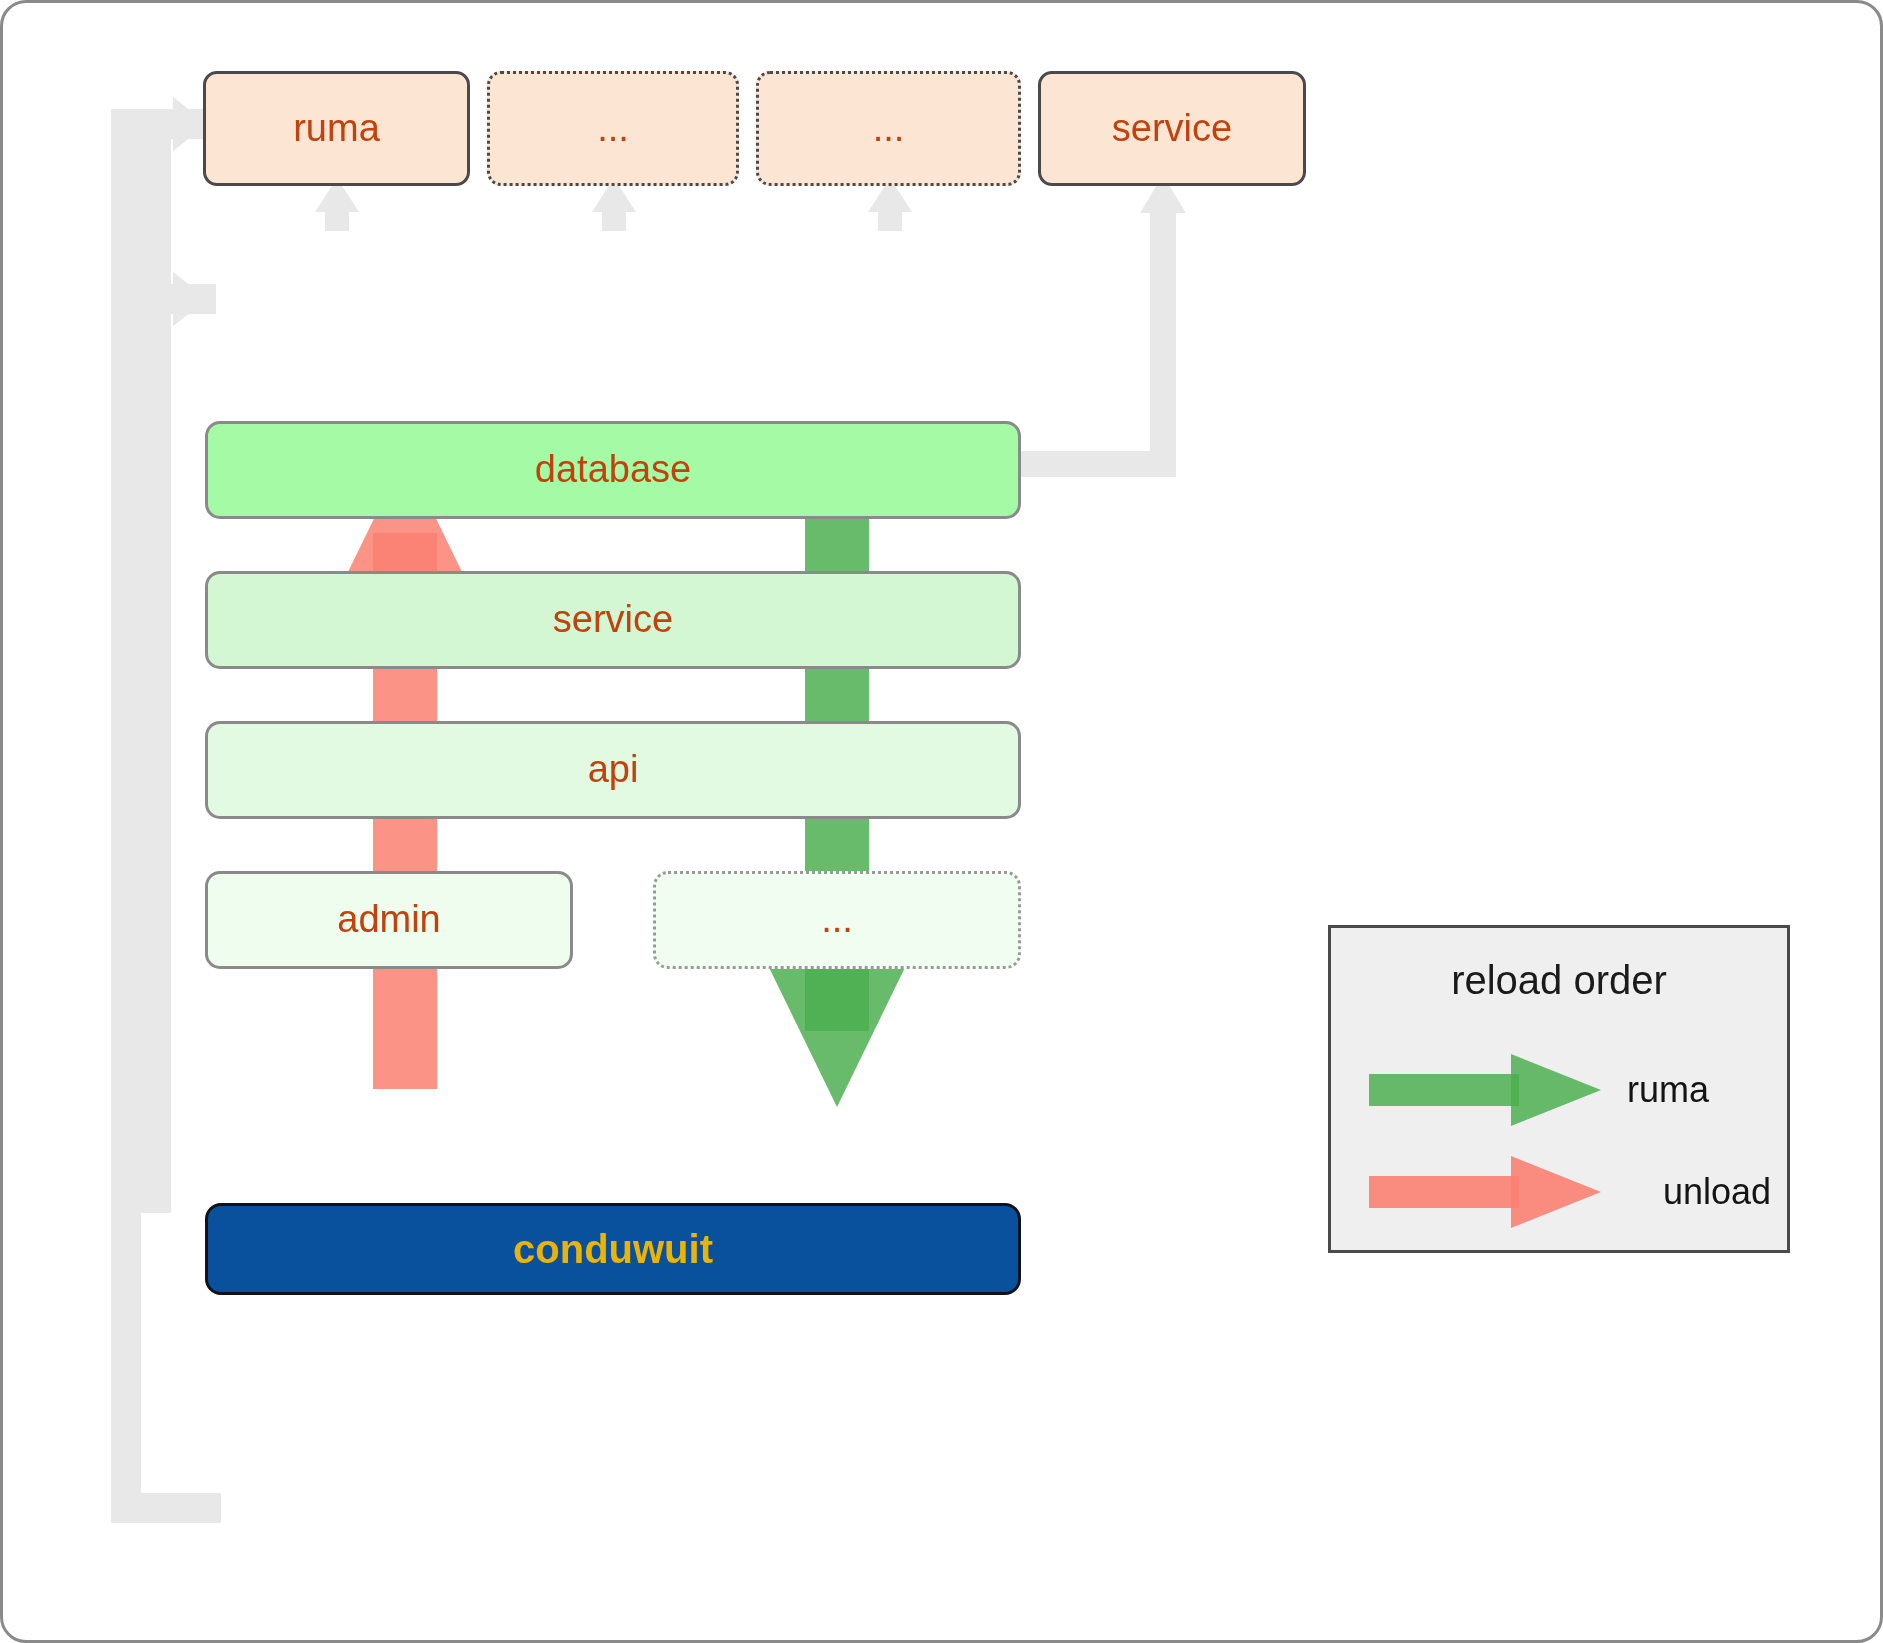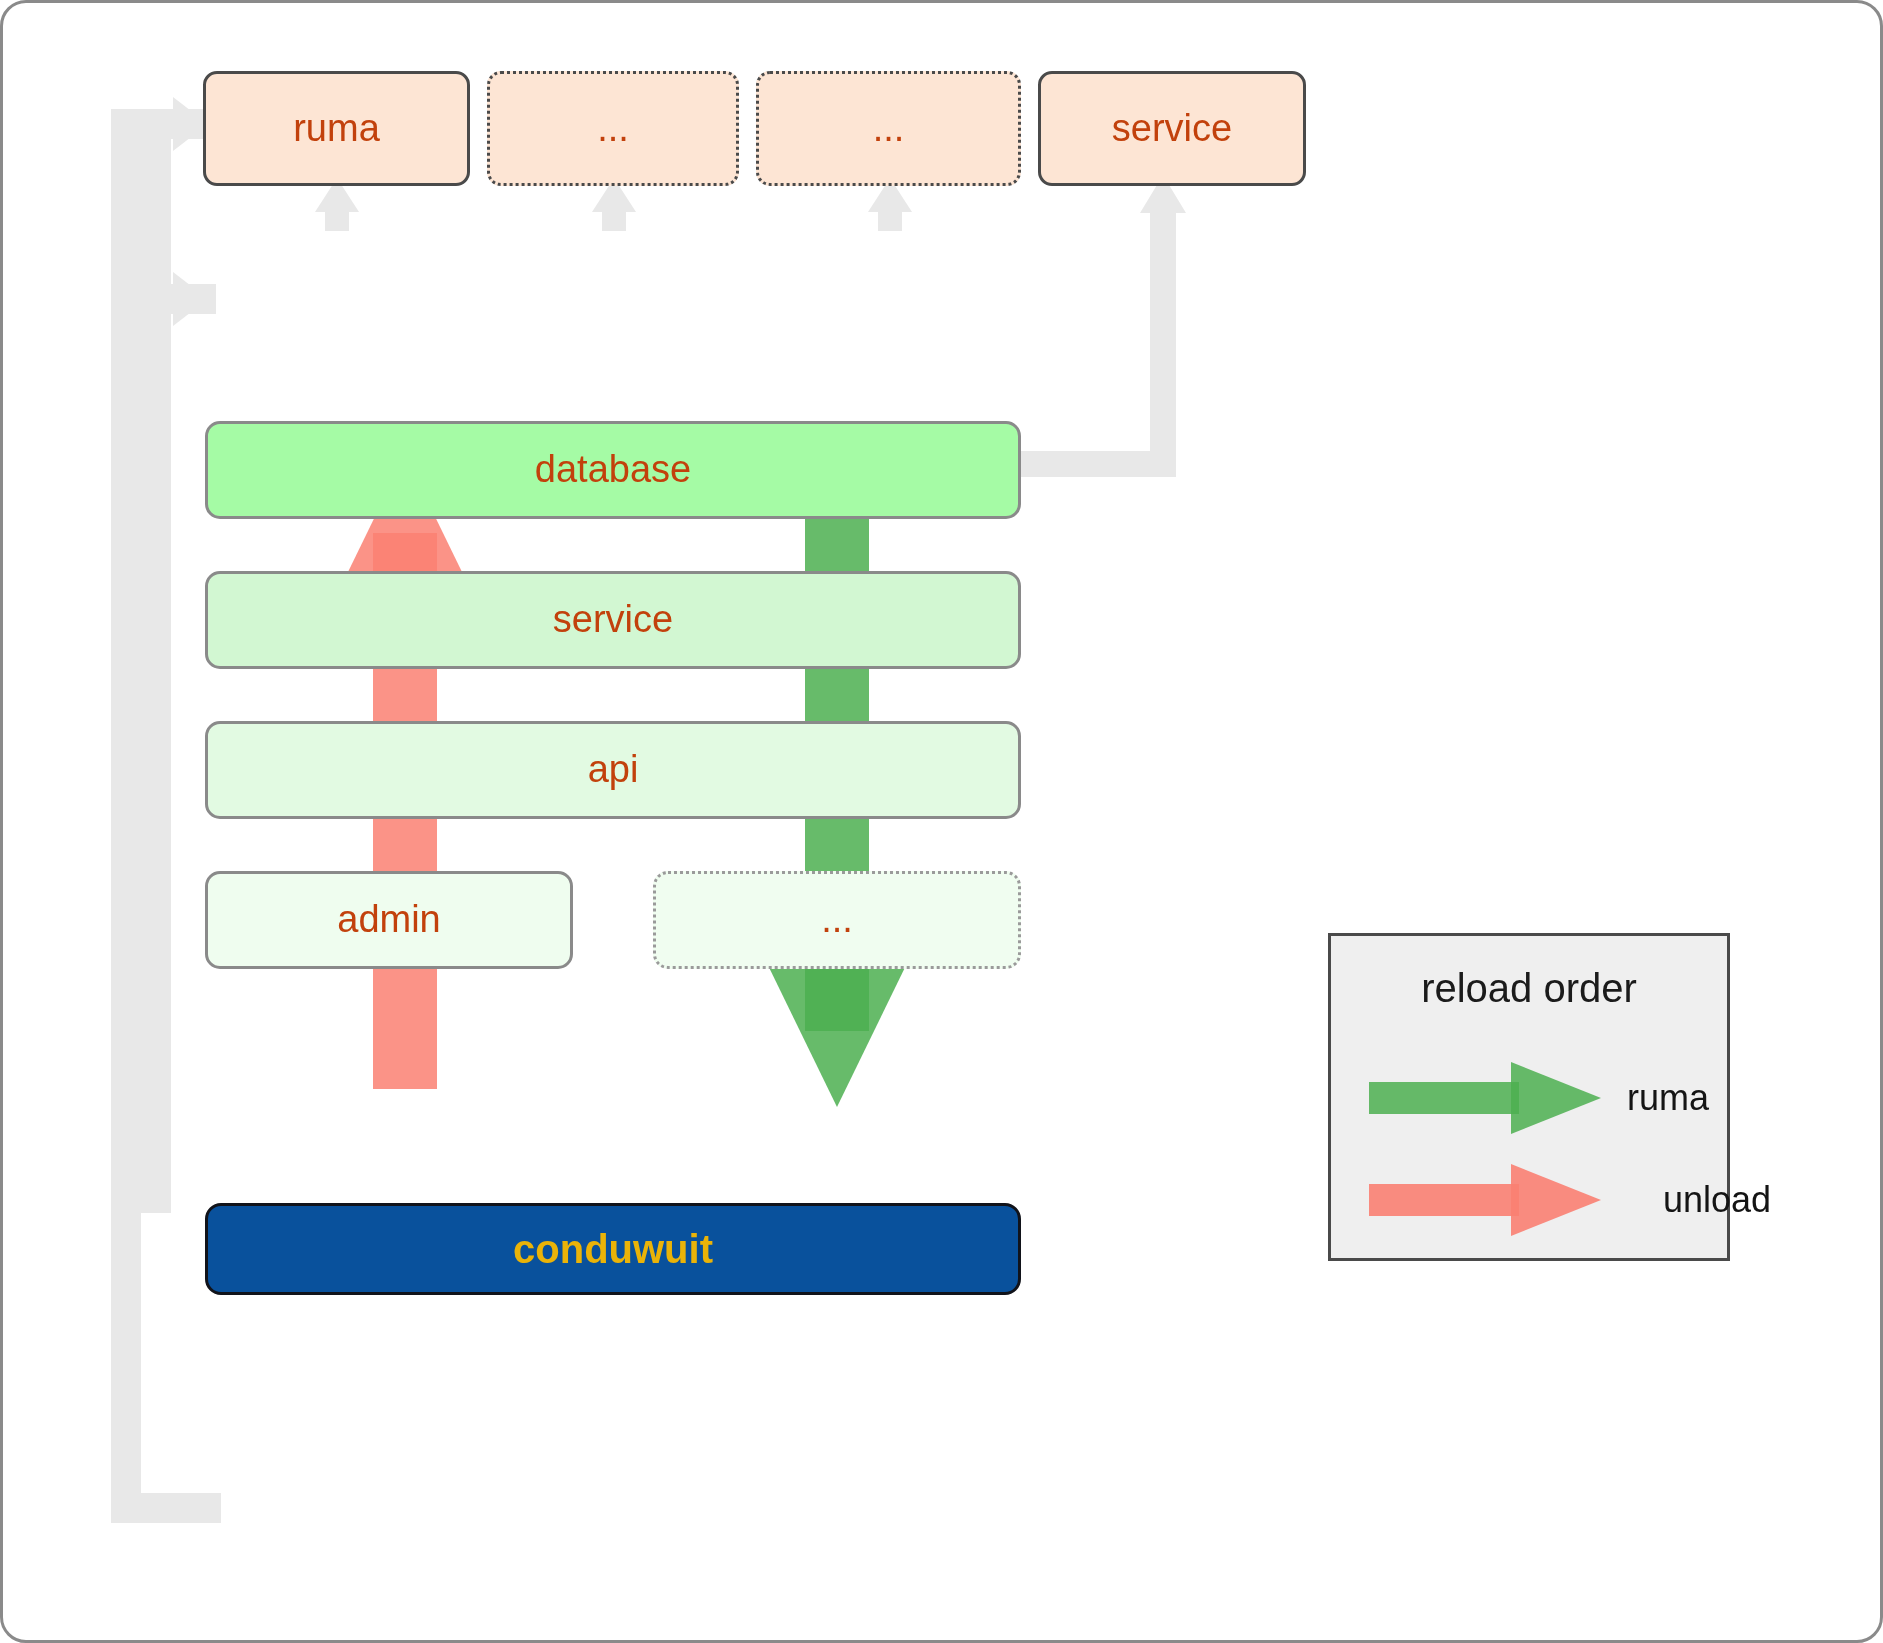--- a/index.html
+++ b/index.html
@@ -79,27 +79,26 @@
     color: #eab308;
     font-weight: bold;
     font-size: 40px;
   }
 
   
   #legend {
     position: absolute;
     left: 1325px;
     top: 922px;
-    width: 402px;
+    width: 462px;
     height: 328px;
     background: #efefef;
     border: 3px solid #4a4a4a;
     box-sizing: border-box;
     z-index: 6;
-    margin-top: 8px;
   }
   #legend-title {
     position: absolute;
     top: 30px;
     left: 0;
     width: 100%;
     text-align: center;
     font-size: 40px;
     color: #1b1b1b;
   }

